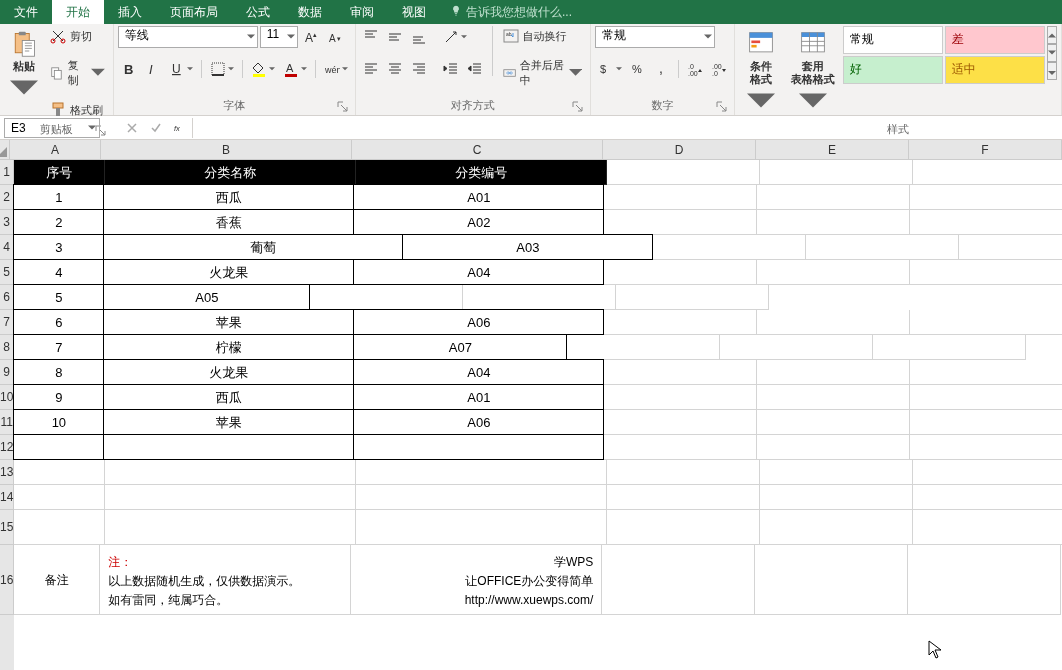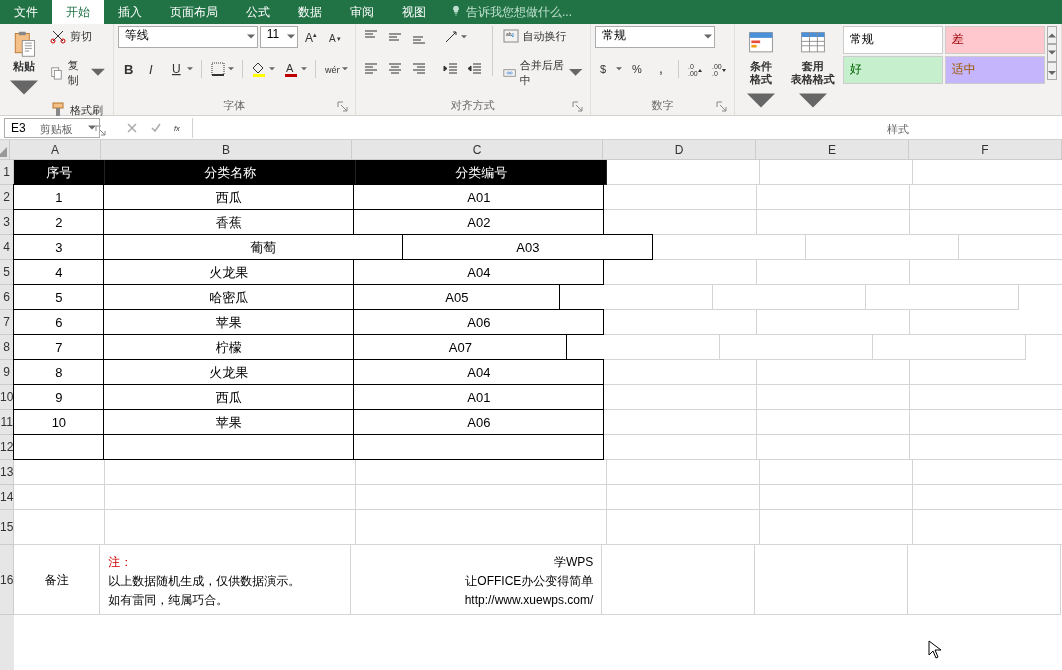--- a/index.html
+++ b/index.html
@@ -42,21 +42,21 @@
     
     .num-select { border: 1px solid #ababab; background: #fff; height: 22px; width: 120px; padding: 0 16px 0 6px; position: relative; font-size: 12px; }
     .num-select .dd { position: absolute; right: 2px; top: 50%; transform: translateY(-50%); }
     
     .style-grid { display: flex; flex-direction: column; gap: 2px; }
     .style-row { display: flex; gap: 2px; }
     .style-cell { width: 100px; height: 28px; border: 1px solid #ccc; padding: 4px 6px; font-size: 12px; cursor: pointer; }
     .style-cell.normal { background: #fff; }
     .style-cell.bad { background: #ffc7ce; color: #9c0006; }
     .style-cell.good { background: #c6efce; color: #006100; }
-    .style-cell.neutral { background: #c4b5fd; color: #9c5700; }
+    .style-cell.neutral { background: #fde047; color: #9c5700; }
     .style-scroll { display: flex; flex-direction: column; width: 14px; }
     .style-scroll div { height: 18px; border: 1px solid #ababab; background: #f0f0f0; display: flex; align-items: center; justify-content: center; cursor: pointer; }
     
     
     .formula-bar { display: flex; height: 24px; border-bottom: 1px solid #d4d1ce; background: #fff; align-items: center; }
     .name-box { width: 96px; border: 1px solid #ababab; height: 20px; padding: 0 18px 0 6px; margin-left: 4px; position: relative; font-size: 12px; display: flex; align-items: center; }
     .name-box .dd { position: absolute; right: 3px; top: 50%; transform: translateY(-50%); }
     .fb-btn { width: 24px; height: 20px; display: flex; align-items: center; justify-content: center; color: #aaa; cursor: pointer; }
     .fb-btn svg { width: 12px; height: 12px; }
     .fb-input { flex: 1; height: 20px; border-left: 1px solid #d4d1ce; padding: 0 6px; }
@@ -524,21 +524,20 @@
       <div class="cell-row">
         <div class="cell data-cell" style="width: 91px;">4</div>
         <div class="cell data-cell" style="width: 251px;">火龙果</div>
         <div class="cell data-cell" style="width: 251px;">A04</div>
         <div class="cell " style="width: 153px;"></div>
         <div class="cell " style="width: 153px;"></div>
         <div class="cell " style="width: 153px;"></div>
       </div>
       <div class="cell-row">
         <div class="cell data-cell" style="width: 91px;">5</div>
-        <div class="cell data-cell" style="width: 251px;">哈密瓜</div>
         <div class="cell data-cell" style="width: 207px;">A05</div>
         <div class="cell " style="width: 153px;"></div>
         <div class="cell " style="width: 153px;"></div>
         <div class="cell " style="width: 153px;"></div>
       </div>
       <div class="cell-row">
         <div class="cell data-cell" style="width: 91px;">6</div>
         <div class="cell data-cell" style="width: 251px;">苹果</div>
         <div class="cell data-cell" style="width: 251px;">A06</div>
         <div class="cell " style="width: 153px;"></div>

